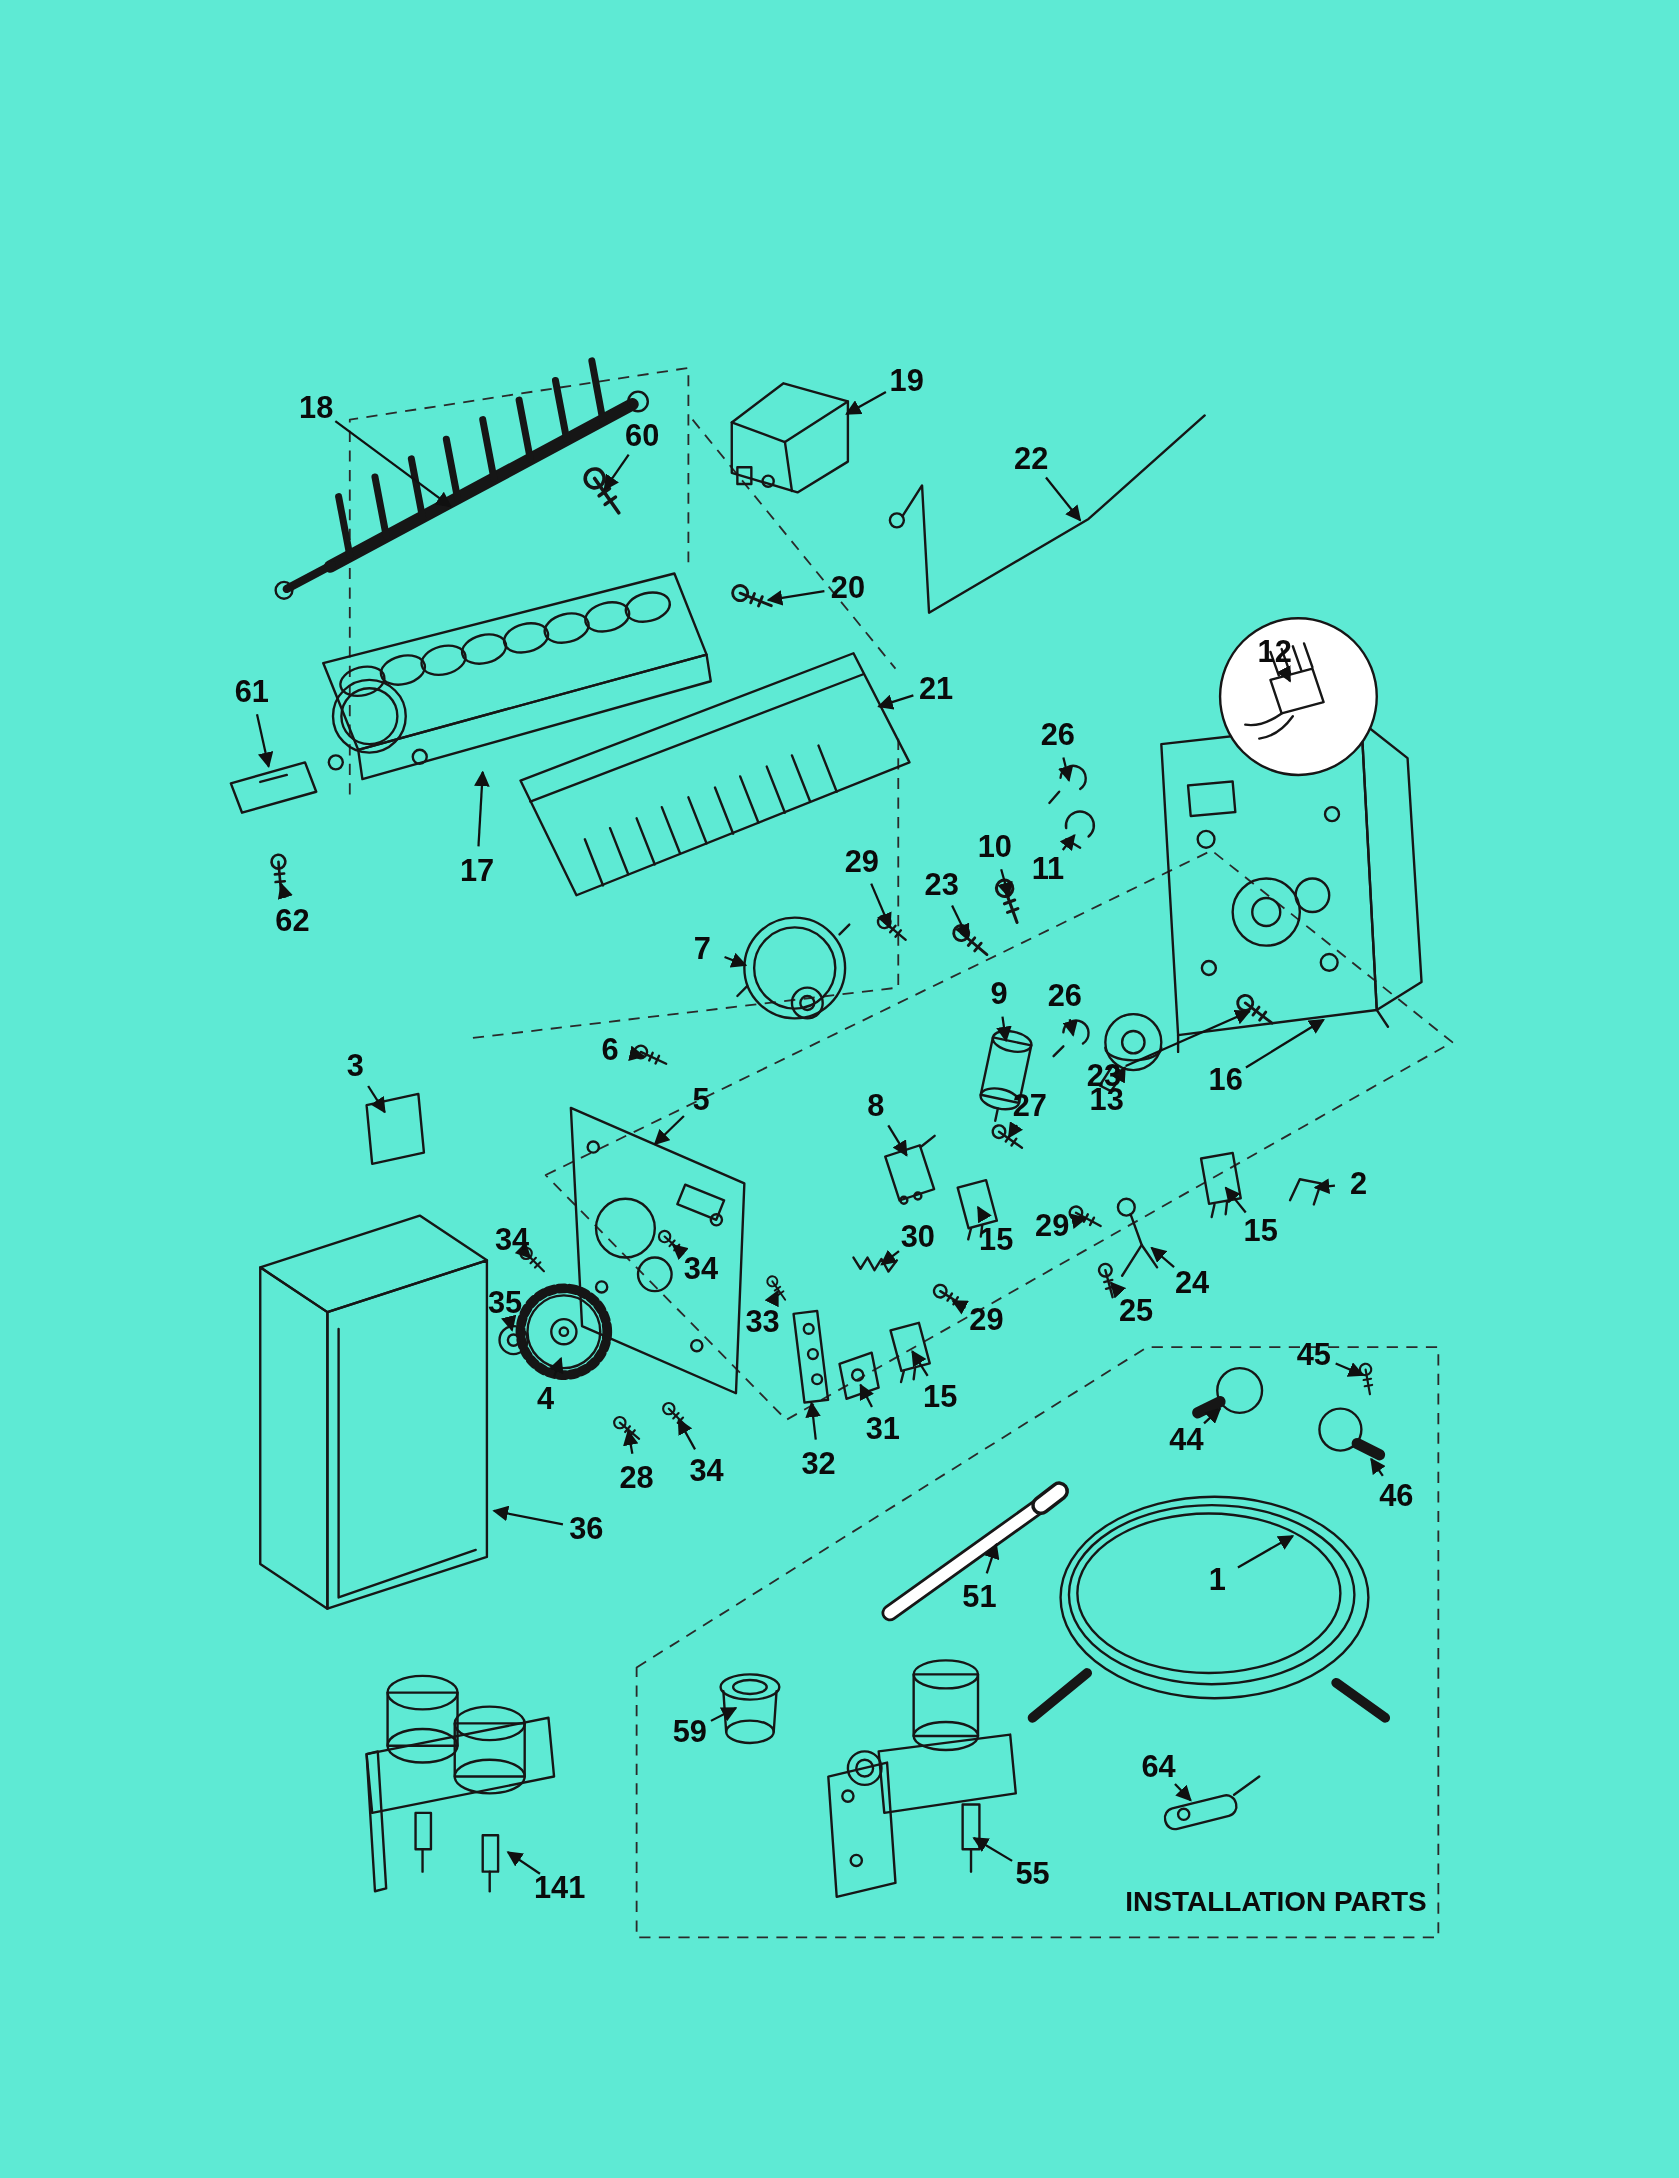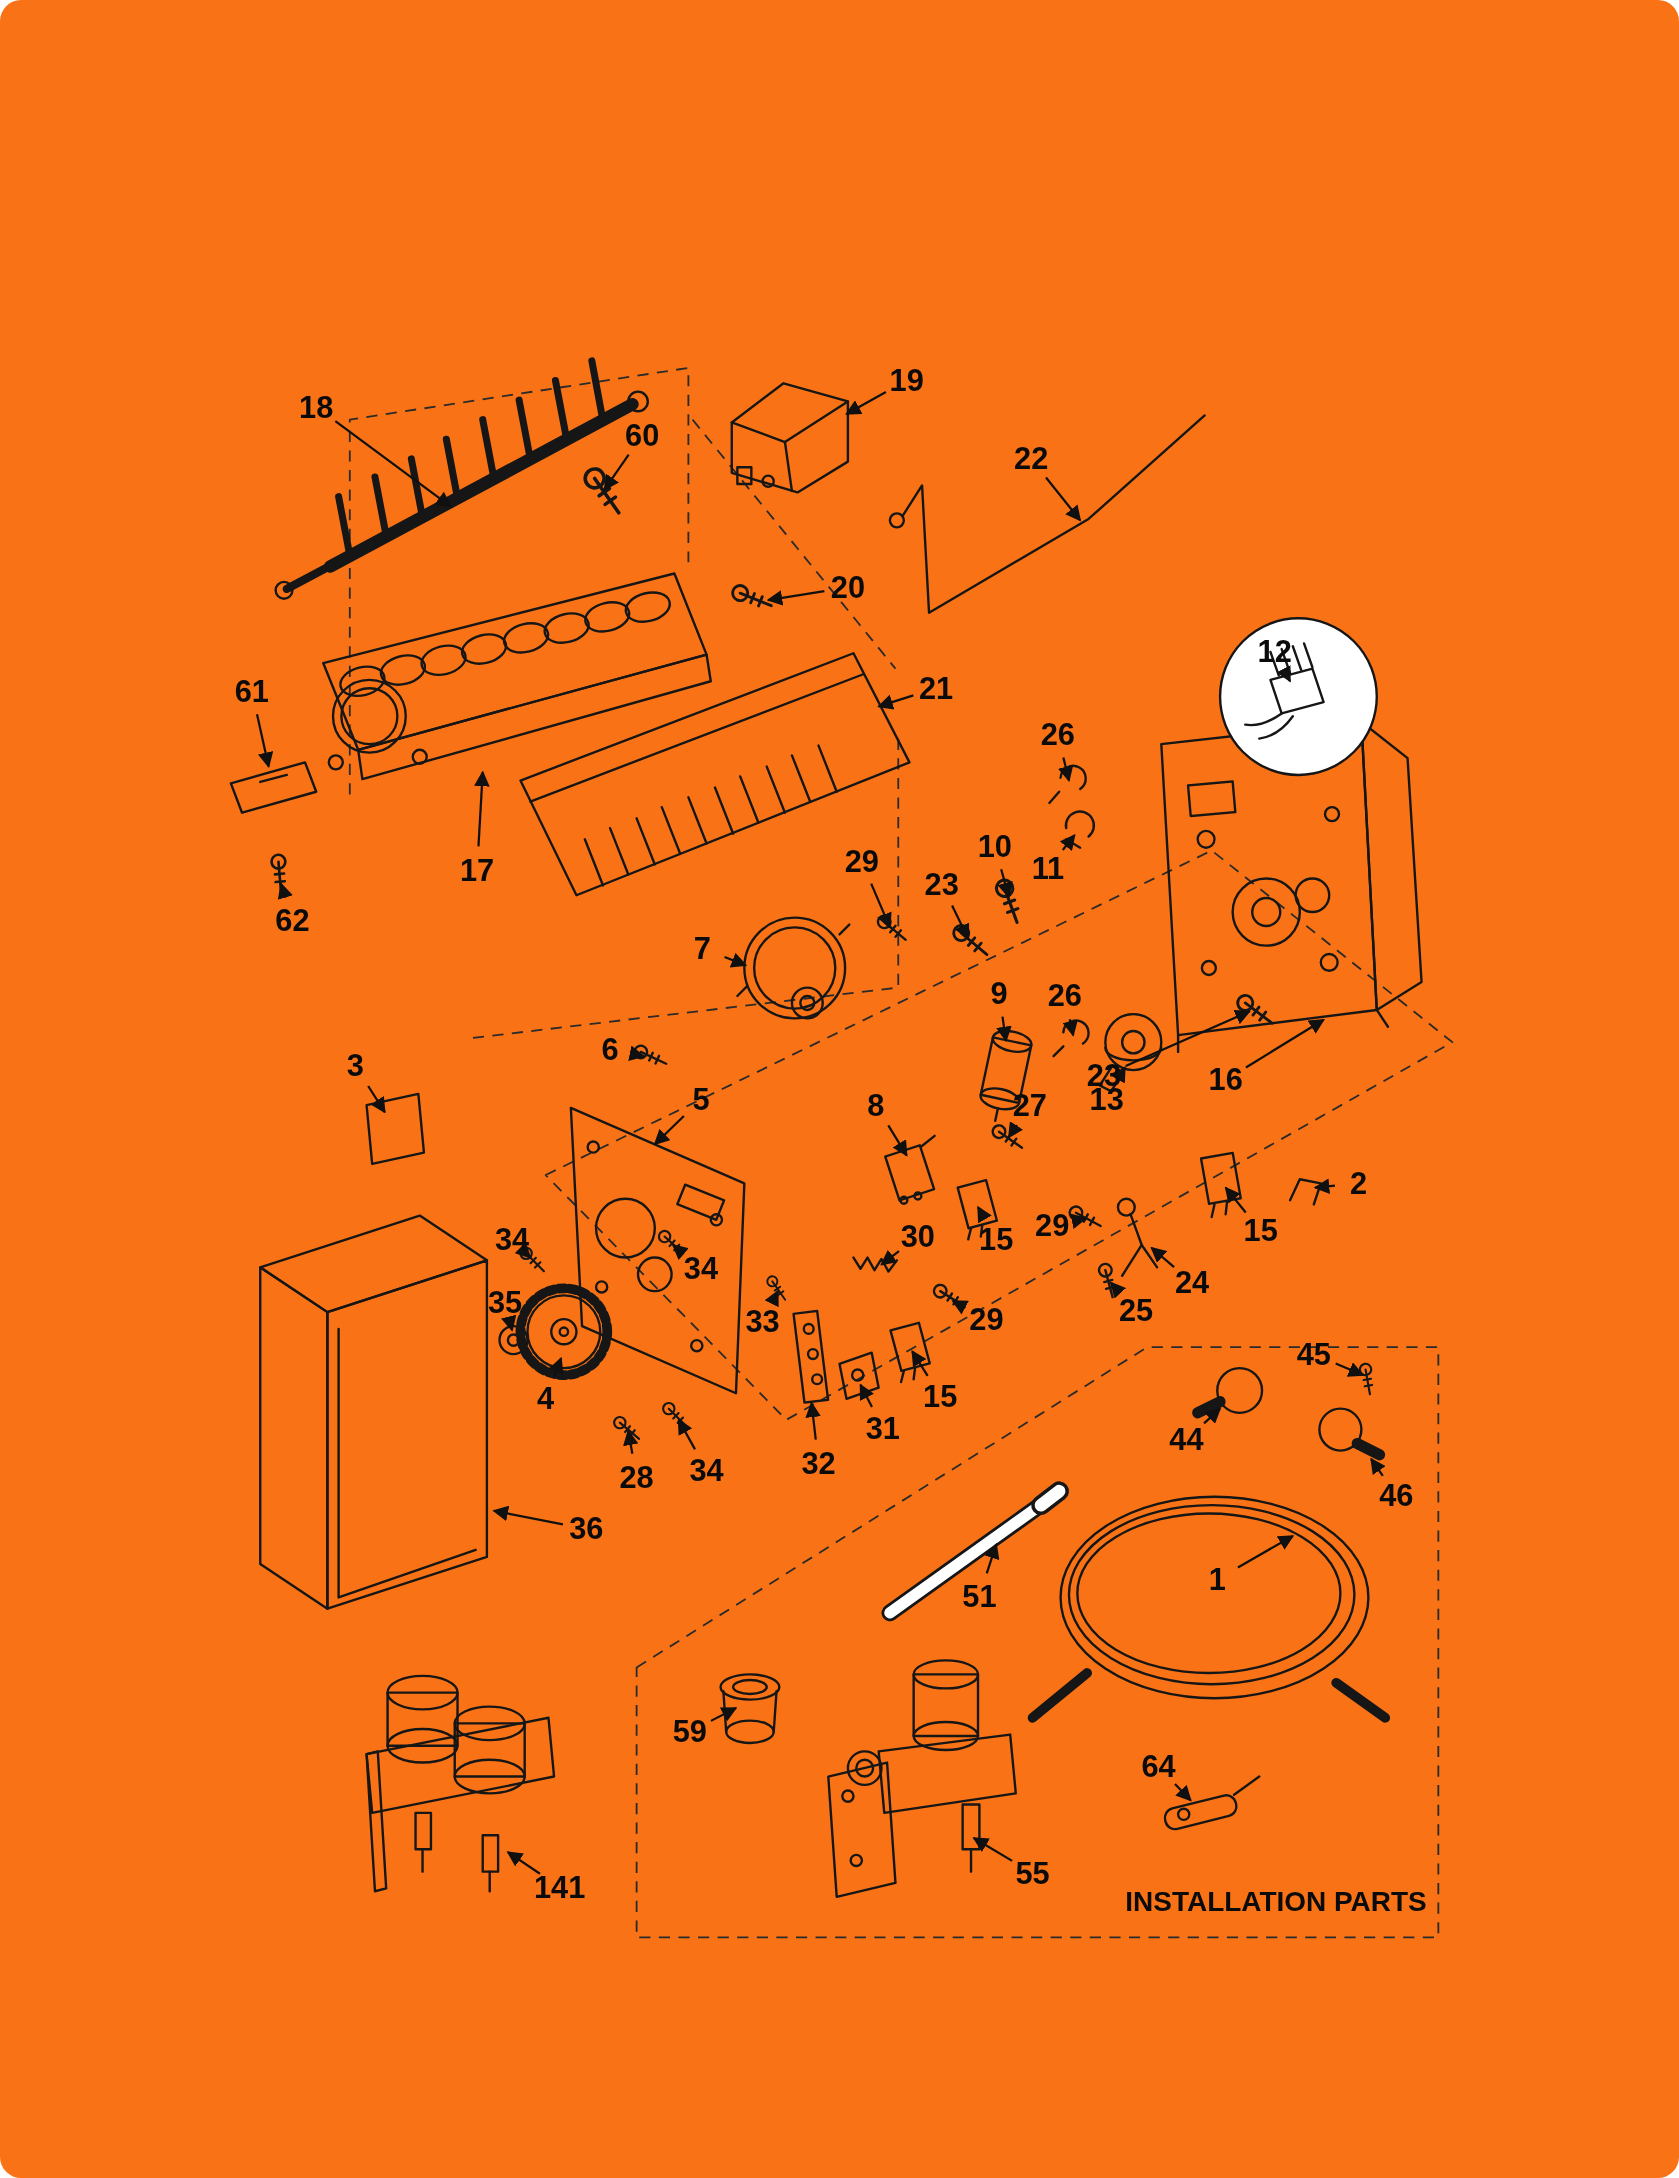--- a/index.html
+++ b/index.html
@@ -1,18 +1,18 @@
 <!DOCTYPE html>
 <html><head>
 <meta charset="utf-8">
 <title>Diagram</title>
 <style>
   html,body{margin:0;padding:0;background:#ffffff;}
-  .page{width:1679px;height:2178px;background:#f97316;position:relative;overflow:hidden;
-        font-family:"Liberation Sans", sans-serif;border-radius:21px;}
+  .page{width:1679px;height:2178px;background:#5eead4;position:relative;overflow:hidden;
+        font-family:"Liberation Sans", sans-serif;}
   svg{display:block;width:1679px;height:2178px;}
   .part{stroke:#161616;fill:none;stroke-width:1.7;stroke-linejoin:round;stroke-linecap:round;}
   .dash{stroke:#2a2a2a;fill:none;stroke-width:1.3;stroke-dasharray:8 6;stroke-linejoin:round;}
   .leader{stroke:#101010;stroke-width:1.6;fill:none;}
   .callout-num{font-family:"Liberation Sans", sans-serif;font-weight:bold;font-size:22px;
                fill:#0b0b0b;text-anchor:middle;dominant-baseline:central;}
   .region-label{font-family:"Liberation Sans", sans-serif;font-weight:bold;font-size:20px;
                fill:#0b0b0b;text-anchor:middle;}
 </style>
 </head>

